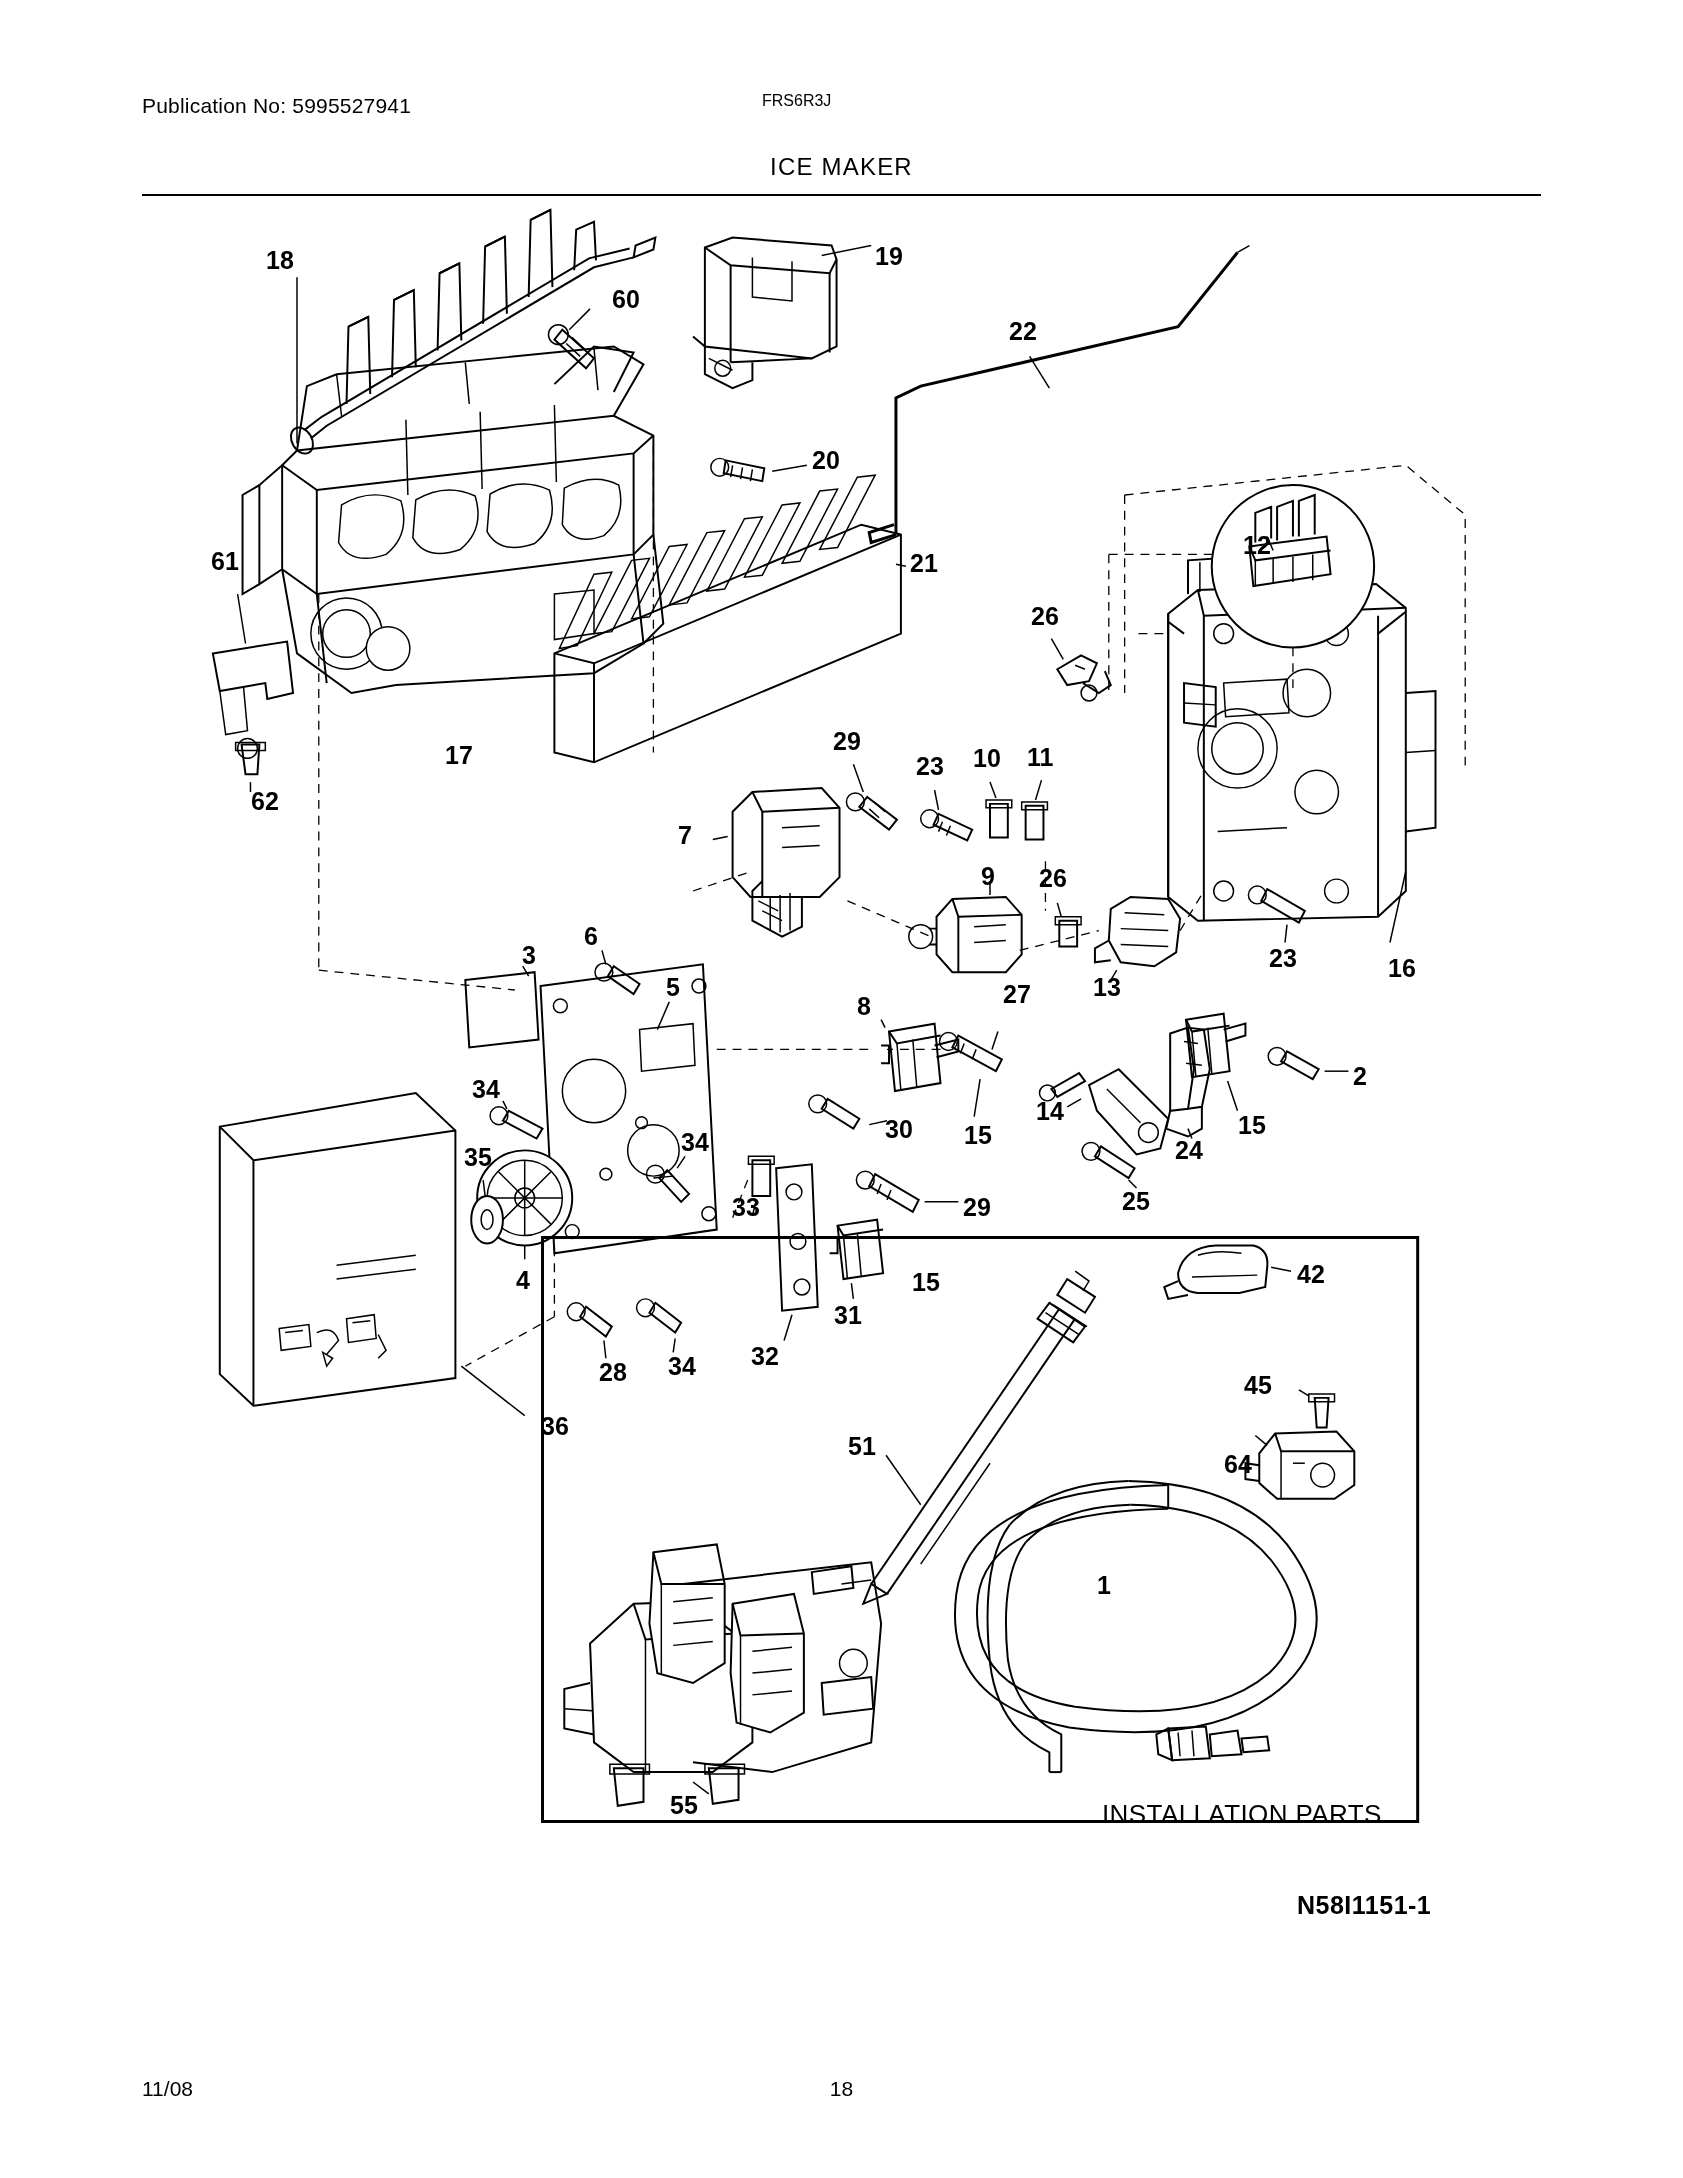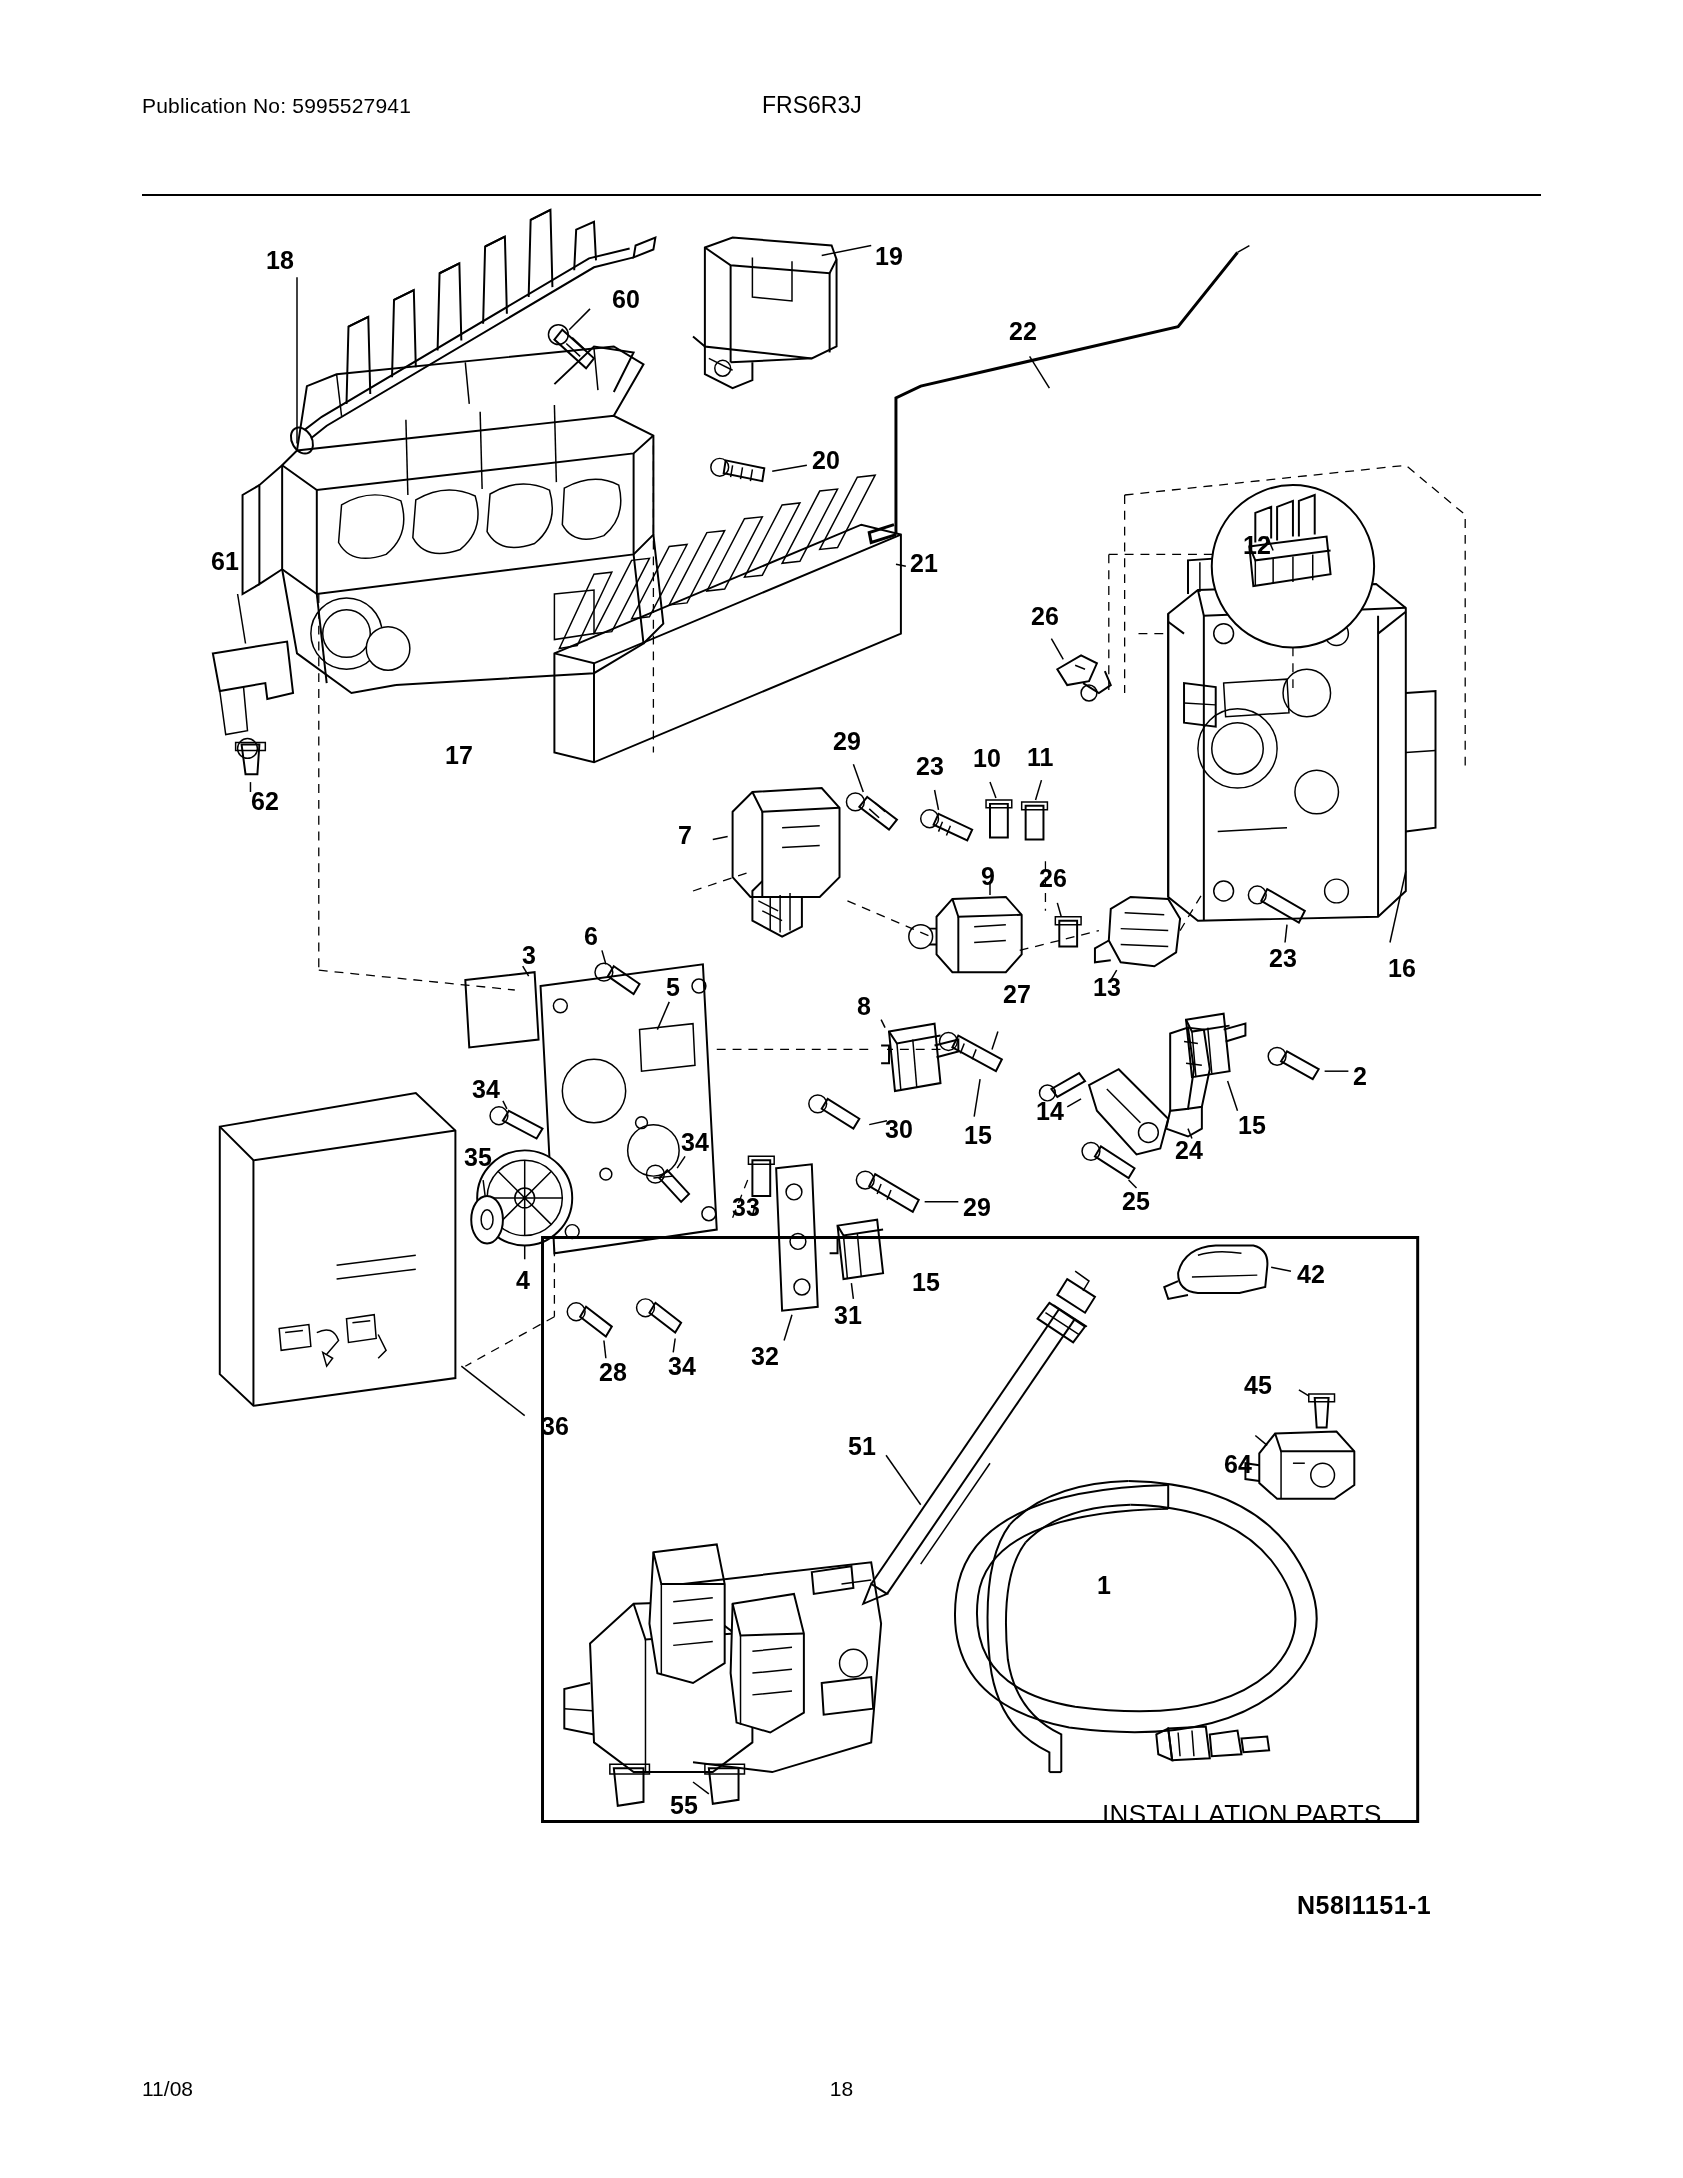--- a/index.html
+++ b/index.html
@@ -27,21 +27,21 @@
     left: 142px;
     top: 94px;
     font-size: 21px;
     letter-spacing: 0.2px;
     white-space: nowrap;
   }
   .hdr-model {
     position: absolute;
     left: 762px;
     top: 92px;
-    font-size: 23px;
+    font-size: 16px;
     font-weight: 400;
     white-space: nowrap;
   }
   .hdr-title {
     position: absolute;
     left: 0;
     top: 153px;
     width: 1683px;
     text-align: center;
     font-size: 24px;
@@ -113,20 +113,21 @@
 </head>
 <body>
 
 <div class="page">
 
   <div class="hdr-pub">
     <span>Publication No:</span>
     <span>5995527941</span>
   </div>
   <div class="hdr-model">FRS6R3J</div>
+  <div class="hdr-title">ICE MAKER</div>
   <div class="hdr-rule"></div>
 
   <div class="ftr-date">11/08</div>
   <div class="ftr-page">18</div>
   <div class="diagram-code">N58I1151-1</div>
   <div class="install-label">INSTALLATION PARTS</div>
 
   <svg class="art" viewBox="0 0 1700 2200">
 
     <g>

